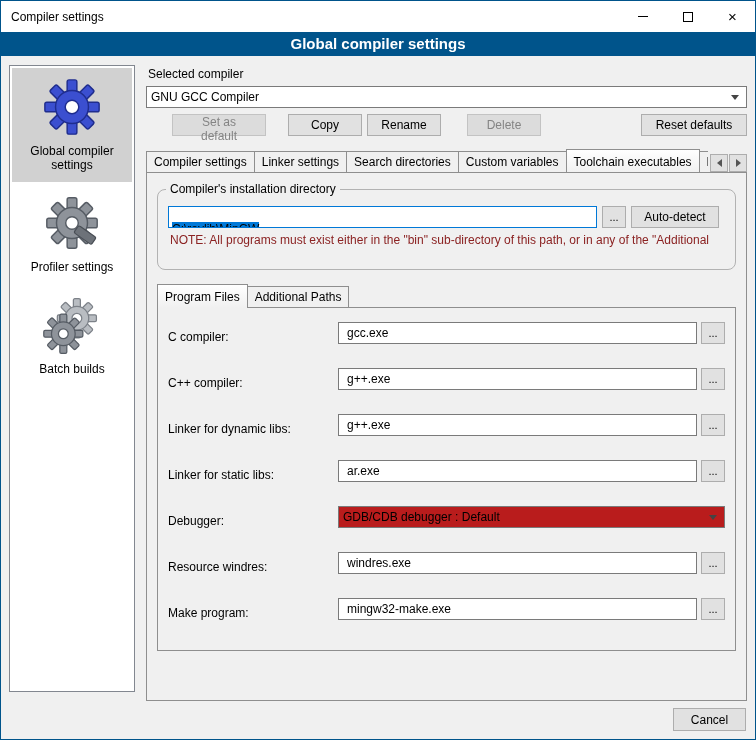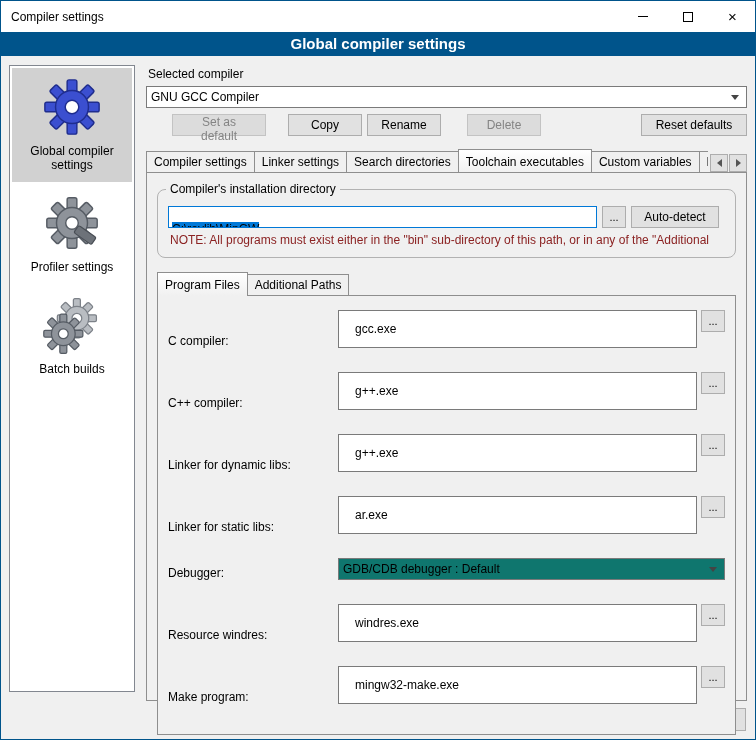--- a/index.html
+++ b/index.html
@@ -29,21 +29,21 @@
   .side-item .icon { display:block; margin:0 auto; }
   .side-item .lbl { display:block; margin-top:6px; font-size:12px; line-height:14px; }
 
   
   .main { position:absolute; left:145px; top:4px; right:8px; }
   .field-label { font-size:12px; margin:6px 0 5px 2px; }
 
   .combo { height:22px; background:#fff; border:1px solid #7a7a7a; display:flex; align-items:center; padding:0 4px; position:relative; cursor:default; }
   .combo .combo-text { flex:1; font-size:12px; white-space:nowrap; overflow:hidden; }
   .combo .combo-arrow { width:0; height:0; border-left:4px solid transparent; border-right:4px solid transparent; border-top:5px solid #444; margin-right:3px; }
-  .combo.gray { background:#0f766e; }
+  .combo.gray { background:#b91c1c; }
 
   .btn { height:22px; background:#e1e1e1; border:1px solid #adadad; font-size:12px; font-family:inherit; padding:0 10px; cursor:default; }
   .btn.disabled { color:#848484; background:#dcdcdc; border-color:#c3c3c3;margin-left:26px; }
   .btnrow { display:flex; margin-top:6px; }
   .b-set { margin-left:130px; width:94px; }
   .b-copy { margin-left:22px; width:74px; }
   .b-ren, .b-del { margin-left:5px; width:74px; }
   .b-reset { margin-left:auto; width:106px; }
 
   
@@ -59,30 +59,30 @@
   .tabpanel { border:1px solid #8e8e8e; background:#f0f0f0; height:529px; padding:10px 10px 8px; position:relative; z-index:1; }
 
   
   .groupbox { position:relative; border:1px solid #b2b2b2; border-radius:8px; padding:16px 16px 4px 10px; margin-top:6px; }
   .groupbox .legend { position:absolute; top:-8px; left:8px; background:#f0f0f0; padding:0 4px; font-size:12px; }
   .dirrow { display:flex; gap:5px; align-items:center; }
   .textbox { flex:1; height:22px; border:1px solid #0078d7; background:#fff; display:flex; align-items:center; padding:0 3px; overflow:hidden; }
   .textbox .sel { background:#0078d7; color:#000000; font-size:12px; white-space:nowrap;margin-top:24px; }
   .browse-btn { width:24px; height:22px; background:#e1e1e1; border:1px solid #adadad; font-size:11px; cursor:default; }
   .autodetect-btn { width:88px; }
-  .note { margin:5px 2px 6px; color:#8b2222; font-size:12px; white-space:nowrap; overflow:hidden; }
+  .note { margin:5px 2px 18px; color:#8b2222; font-size:12px; white-space:nowrap; overflow:hidden; }
 
   
   .subtabs { display:flex; align-items:flex-end; margin-top:14px; position:relative; z-index:2; }
   .subpanel { border:1px solid #8e8e8e; background:#f0f0f0; padding:14px 10px 6px; position:relative; z-index:1; width:100%; }
 
   .frow { display:flex; align-items:flex-end; margin-bottom:24px;gap:40px; }
   .frow .flabel { width:130px; font-size:12px; flex:0 0 auto; }
   .fctl { flex:1; display:flex; gap:4px; }
-  .txt { flex:1; height:38px; border:1px solid #7a7a7a; background:#fff; font-family:inherit; font-size:12px; padding:0 16px; }
+  .txt { flex:1; height:22px; border:1px solid #7a7a7a; background:#fff; font-family:inherit; font-size:12px; padding:0 8px; }
 
   
   .footer { position:absolute; right:9px; bottom:8px; display:flex; gap:12px;flex-direction:column; }
   .footer .btn { width:73px; height:23px; }
   .footer .btn.default { border-color:#0078d7; }
 </style>
 </head>
 <body>
 
 <div class="window">
@@ -178,22 +178,22 @@
         <button class="btn b-ren">Rename</button>
         <button class="btn disabled b-del">Delete</button>
         <button class="btn b-reset">Reset defaults</button>
       </div>
 
       <div class="tabstrip">
         <div class="tabs-scroller">
           <div class="tab">Compiler settings</div>
           <div class="tab">Linker settings</div>
           <div class="tab">Search directories</div>
+          <div class="tab">Custom variables</div>
           <div class="tab active">Toolchain executables</div>
-          <div class="tab">Custom variables</div>
           <div class="tab">Build</div>
         </div>
         <div class="tab-arrows">
           <div class="arrowbtn">
               <i class="tri-left"></i>
             </div>
           <div class="arrowbtn">
               <i class="tri-right"></i>
             </div>
         </div>

